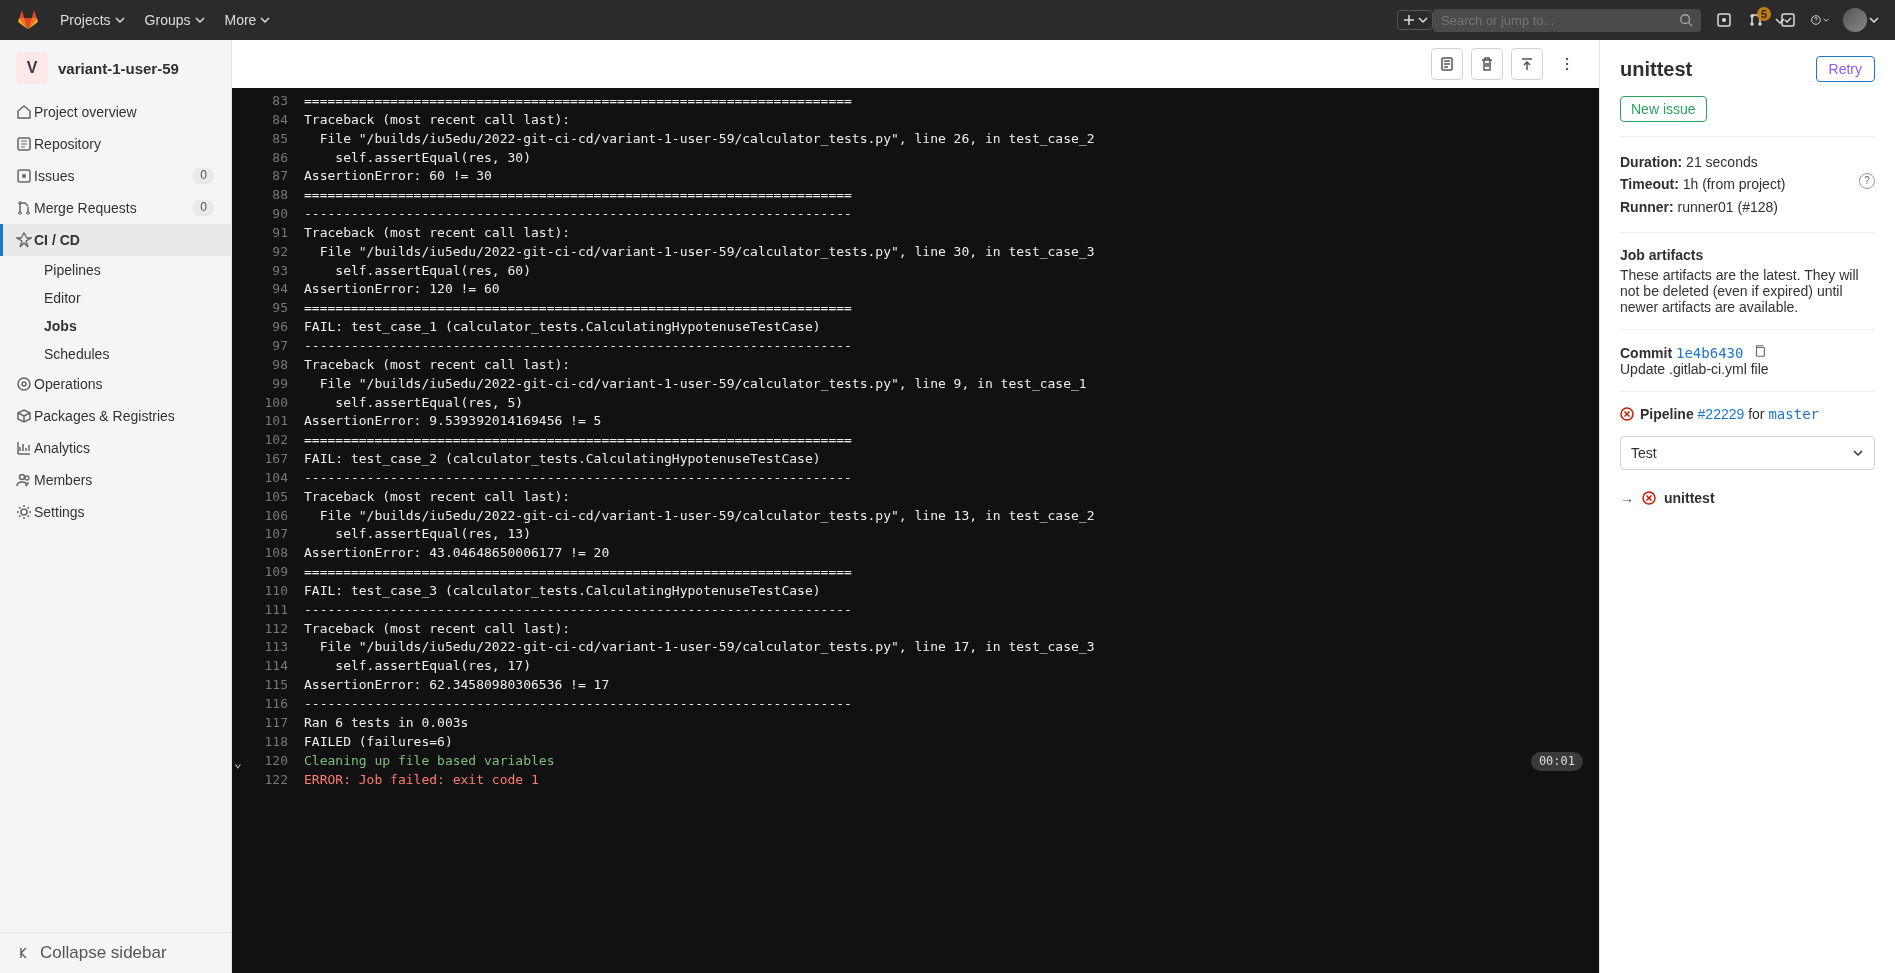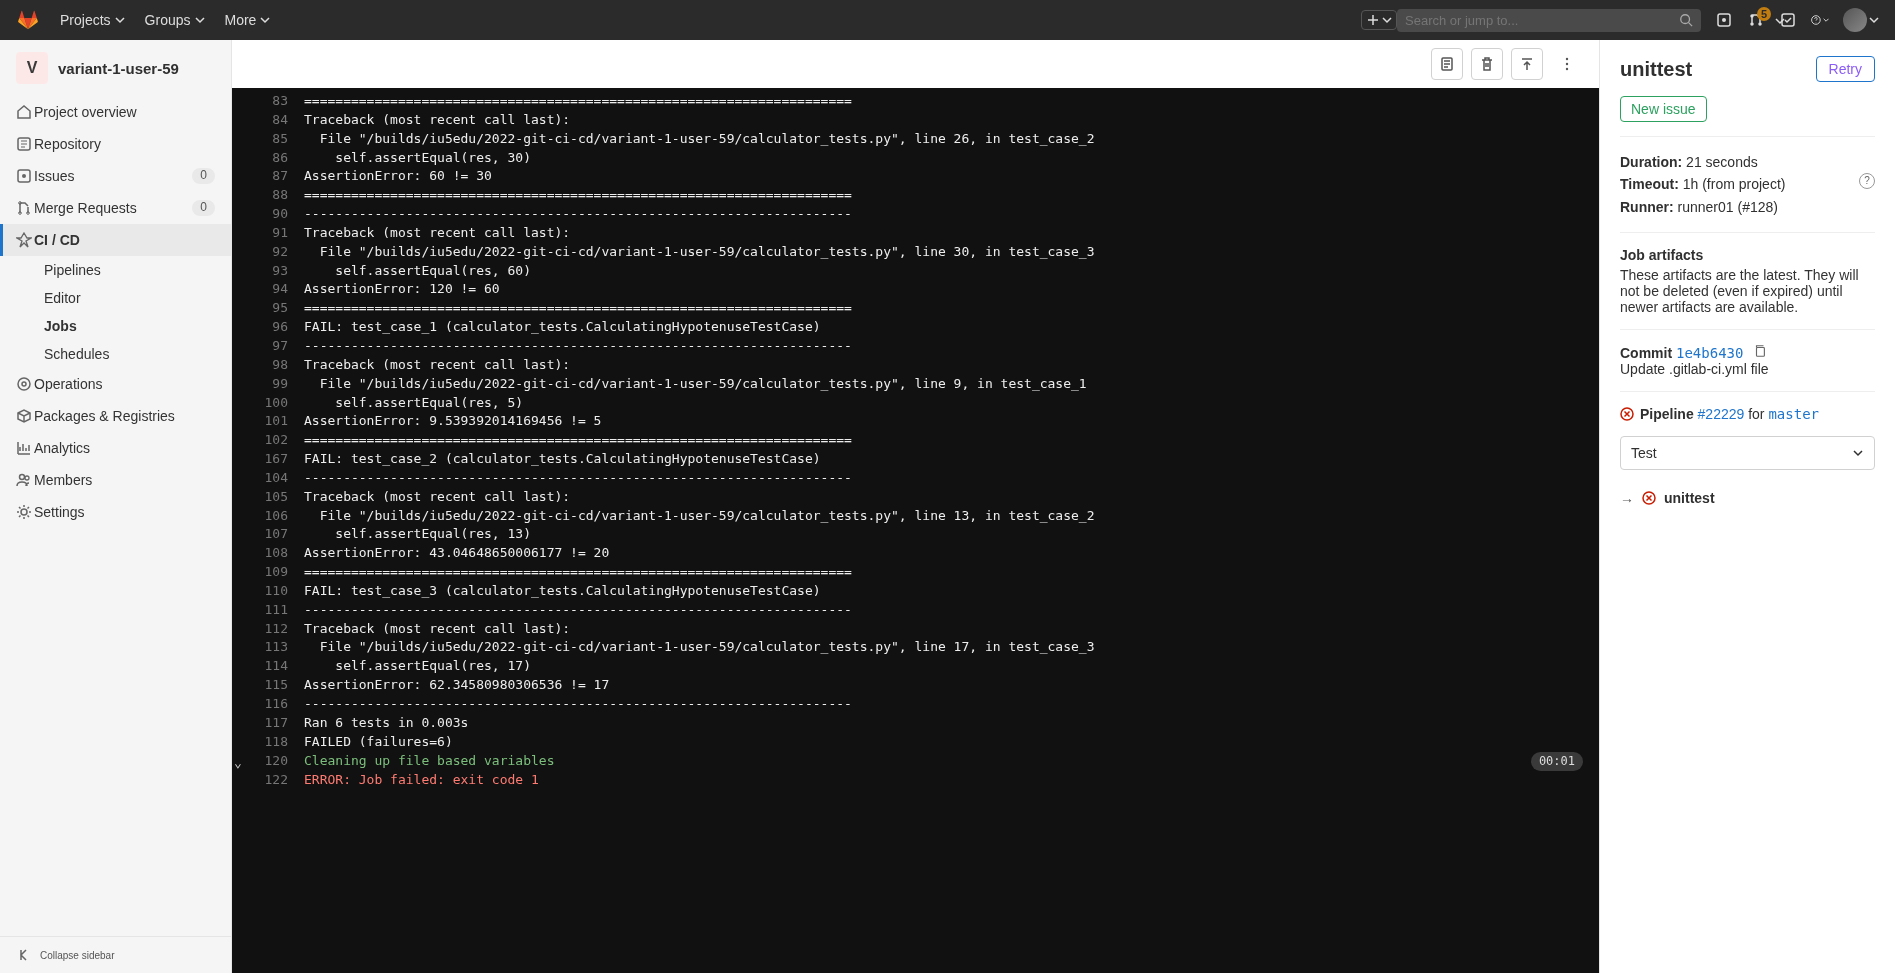--- a/index.html
+++ b/index.html
@@ -2,39 +2,39 @@
 <html><head>
 <meta charset="utf-8">
 <style>
 *{box-sizing:border-box;margin:0;padding:0}
 body{font-family:-apple-system,BlinkMacSystemFont,"Segoe UI",Helvetica,Arial,sans-serif;font-size:14px;color:#303030;background:#fff;overflow:hidden}
 .topbar{height:40px;background:#2b2b2b;display:flex;align-items:center;padding:0 16px;color:#ddd}
 .topbar .logo{width:24px;height:24px;margin-right:12px;display:flex;align-items:center;justify-content:center}
 .topbar .nav{display:flex;gap:4px}
 .topbar .nav-item{padding:6px 8px;cursor:pointer;display:flex;align-items:center;gap:4px;font-size:14px}
 .topbar .spacer{flex:1}
-.topbar .search{background:#4a4a4a;border-radius:4px;padding:4px 8px;width:304px;display:flex;align-items:center;gap:6px;color:#aaa;font-size:13px}
+.topbar .search{background:#4a4a4a;border-radius:4px;padding:4px 8px;width:268px;display:flex;align-items:center;gap:6px;color:#aaa;font-size:13px}
 .topbar .search input{background:transparent;border:none;color:#ddd;flex:1;outline:none;font-size:13px}
 .topbar .right-icons{display:flex;align-items:center;gap:14px;margin-left:14px}
 .topbar .icon{width:18px;height:18px;cursor:pointer;color:#ddd;display:flex;align-items:center;justify-content:center;position:relative}
 .topbar .badge{background:#c17d10;color:#2b2b2b;font-size:11px;font-weight:600;padding:1px 4px;border-radius:8px;position:absolute;top:-4px;left:10px}
 .topbar .avatar{width:24px;height:24px;border-radius:12px;background:linear-gradient(135deg,#555,#888);cursor:pointer}
 .topbar .plus-btn{display:flex;align-items:center;gap:2px;padding:2px 4px;border:1px solid #555;border-radius:4px;cursor:pointer}
 .layout{display:flex;height:calc(100vh - 40px)}
 .sidebar{width:232px;background:#f5f5f5;border-right:1px solid #e5e5e5;display:flex;flex-direction:column}
 .sidebar .project{display:flex;align-items:center;gap:10px;padding:12px 16px;font-weight:600;font-size:15px}
 .sidebar .project .avatar{width:32px;height:32px;background:#fde8e8;color:#3a3a3a;display:flex;align-items:center;justify-content:center;border-radius:4px;font-size:16px}
 .sidebar .menu{list-style:none;flex:1}
 .sidebar .menu-item{display:flex;gap:2px;padding:8px 16px;cursor:pointer;font-size:14px;color:#333}
 .sidebar .menu-item .badge{margin-left:auto;background:#e9e9e9;border-radius:10px;padding:0 8px;font-size:12px;color:#555}
 .sidebar .menu-item.active{background:#e9e9e9;font-weight:600;box-shadow:inset 3px 0 0 #1f75cb}
 .sidebar .submenu{list-style:none;padding-left:44px}
 .sidebar .submenu li{padding:6px 0;cursor:pointer;font-size:14px;color:#333}
 .sidebar .submenu li.active{font-weight:600}
-.sidebar .collapse{padding:10px 16px;display:flex;align-items:center;gap:8px;cursor:pointer;border-top:1px solid #e5e5e5;font-size:10px;color:#555}
+.sidebar .collapse{padding:10px 16px;display:flex;align-items:center;gap:8px;cursor:pointer;border-top:1px solid #e5e5e5;font-size:17px;color:#555}
 .sidebar .sbicon{width:16px;height:16px;display:flex;align-items:center;justify-content:center;color:#666}
 .content{flex:1;display:flex;overflow:hidden}
 .main{flex:1;display:flex;flex-direction:column;overflow:hidden}
 .toolbar{padding:8px 16px;display:flex;justify-content:flex-end;gap:8px}
 .toolbar .btn{border:1px solid #d1d1d1;background:#fff;border-radius:4px;width:32px;height:32px;display:flex;align-items:center;justify-content:center;cursor:pointer;color:#555}
 .log{flex:1;background:#111;color:#eee;font-family:Menlo,Consolas,monospace;font-size:13px;padding:4px 16px 16px 16px;overflow:auto;line-height:1.45}
 .log .row{display:flex;position:relative}
 .log .ln{width:40px;text-align:right;color:#777;margin-right:16px;user-select:none}
 .log .txt{white-space:pre;flex:1}
 .log .green{color:#7cbf7c}

